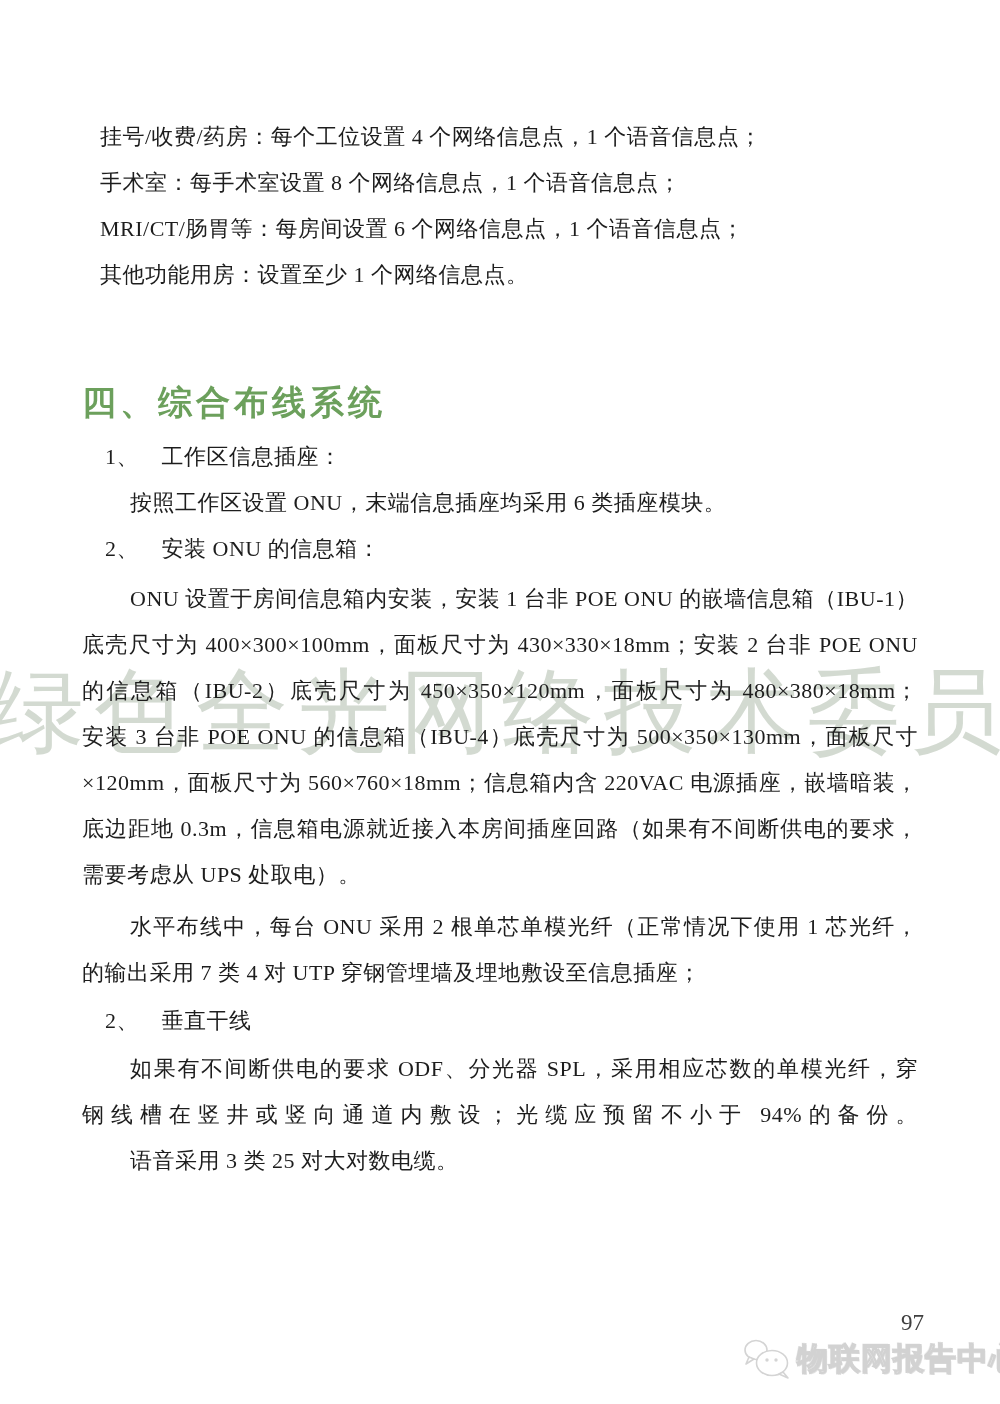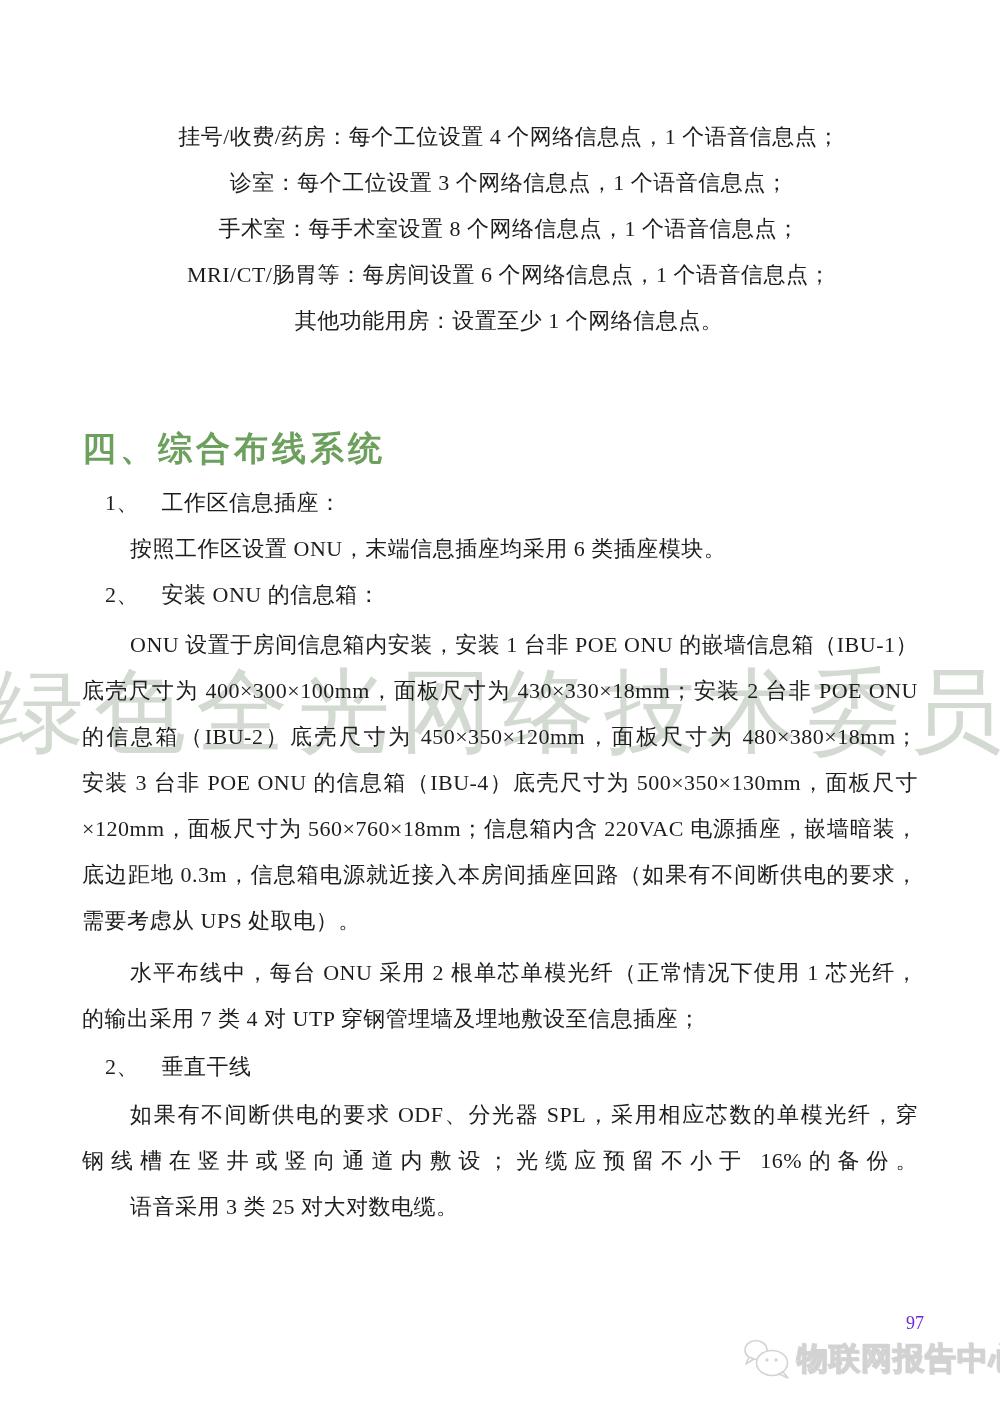--- a/index.html
+++ b/index.html
@@ -33,21 +33,21 @@
     top: 0;
     width: 836px;
     z-index: 1;
   }
   .ln {
     height: 46px;
     line-height: 46px;
     font-size: 22px;
     letter-spacing: 0.5px;
   }
-  .ind1 { padding-left: 18px; text-align: center; }   
+  .ind1 { padding-left: 18px; }   
   .ind2 { padding-left: 23px; }   
   .ind3 { padding-left: 48px; }   
   .j { text-align: justify; text-align-last: justify; }
   .intro { margin-top: 114px; }
   .heading {
     margin: 78px 0 0 0;
     height: 52px;
     line-height: 52px;
     font-size: 34px;
     font-weight: bold;
@@ -56,23 +56,23 @@
     font-family: "Liberation Sans", "DejaVu Sans", sans-serif;
   }
   .mt6 { margin-top: 6px; }
   .mt4 { margin-top: 4px; }
   .mt2 { margin-top: 2px; }
   .pageno {
     position: absolute;
     top: 1310px;
     right: 76px;
     z-index: 1;
-    font-size: 18px;
+    font-size: 23px;
     line-height: 26px;
-    color: #6d28d9;
+    color: #404040;
     font-family: "Liberation Serif", "DejaVu Serif", serif;
   }
   .footer-logo {
     position: absolute;
     left: 743px;
     top: 1336px;
     z-index: 1;
     display: flex;
     align-items: center;
     gap: 6px;
@@ -93,21 +93,20 @@
 <body>
 
 <div class="page">
 
   <div class="watermark">绿色全光网络技术委员会</div>
 
   <div class="content">
 
     <div class="intro">
       <div class="ln ind1">挂号/收费/药房：每个工位设置 4 个网络信息点，1 个语音信息点；</div>
-      <div class="ln ind1">诊室：每个工位设置 3 个网络信息点，1 个语音信息点；</div>
       <div class="ln ind1">手术室：每手术室设置 8 个网络信息点，1 个语音信息点；</div>
       <div class="ln ind1">MRI/CT/肠胃等：每房间设置 6 个网络信息点，1 个语音信息点；</div>
       <div class="ln ind1">其他功能用房：设置至少 1 个网络信息点。</div>
     </div>
 
     <h2 class="heading">四、综合布线系统</h2>
 
     <div class="ln ind2 mt6">1、　工作区信息插座：</div>
     <div class="ln ind3">按照工作区设置 ONU，末端信息插座均采用 6 类插座模块。</div>
     <div class="ln ind2">2、　安装 ONU 的信息箱：</div>
@@ -124,21 +123,21 @@
 
     <div>
       <div class="ln ind3 j mt6">水平布线中，每台 ONU 采用 2 根单芯单模光纤（正常情况下使用 1 芯光纤，</div>
       <div class="ln">的输出采用 7 类 4 对 UTP 穿钢管埋墙及埋地敷设至信息插座；</div>
     </div>
 
     <div class="ln ind2 mt2">2、　垂直干线</div>
 
     <div>
       <div class="ln ind3 j mt2">如果有不间断供电的要求 ODF、分光器 SPL，采用相应芯数的单模光纤，穿</div>
-      <div class="ln j">钢线槽在竖井或竖向通道内敷设；光缆应预留不小于 16%的备份。</div>
+      <div class="ln j">钢线槽在竖井或竖向通道内敷设；光缆应预留不小于 94%的备份。</div>
     </div>
 
     <div class="ln ind3">语音采用 3 类 25 对大对数电缆。</div>
 
   </div>
 
   <div class="pageno">97</div>
 
   <div class="footer-logo">
     <svg class="wicon" width="48" height="46" viewBox="0 0 48 46">

